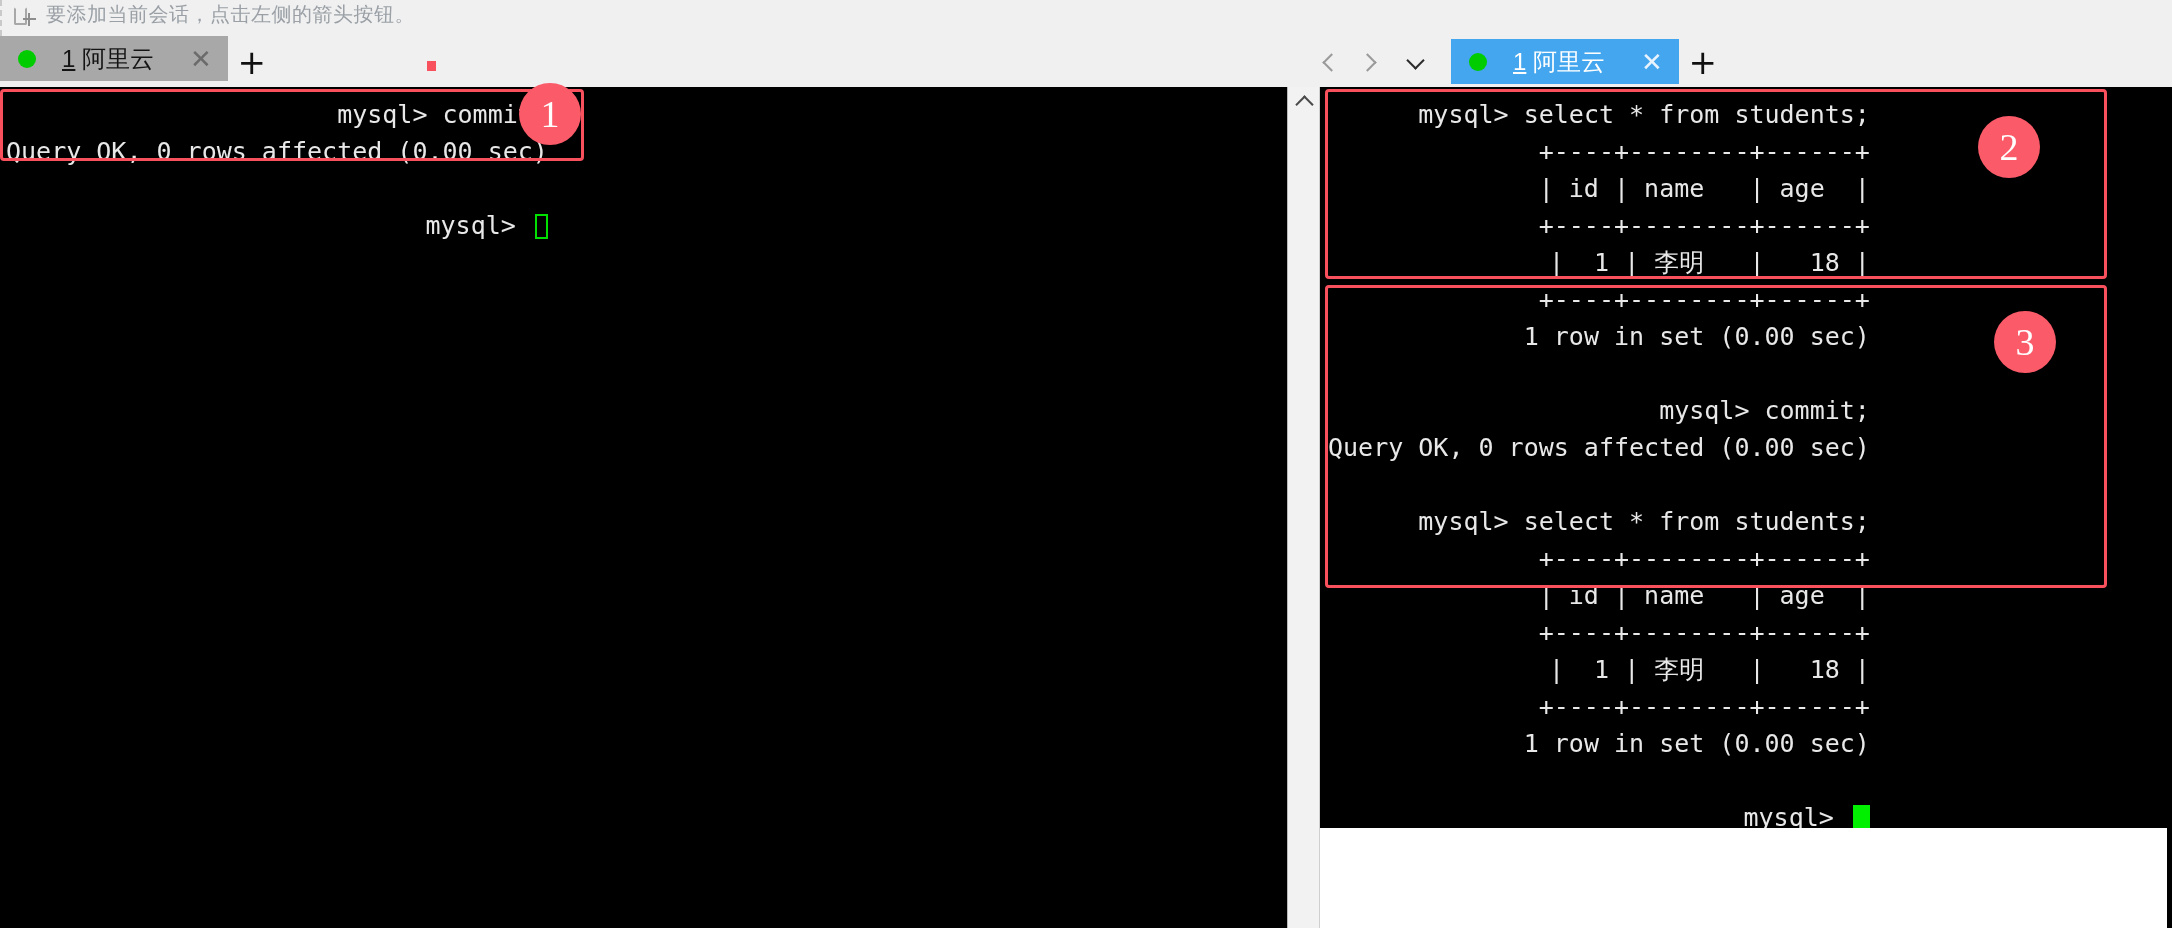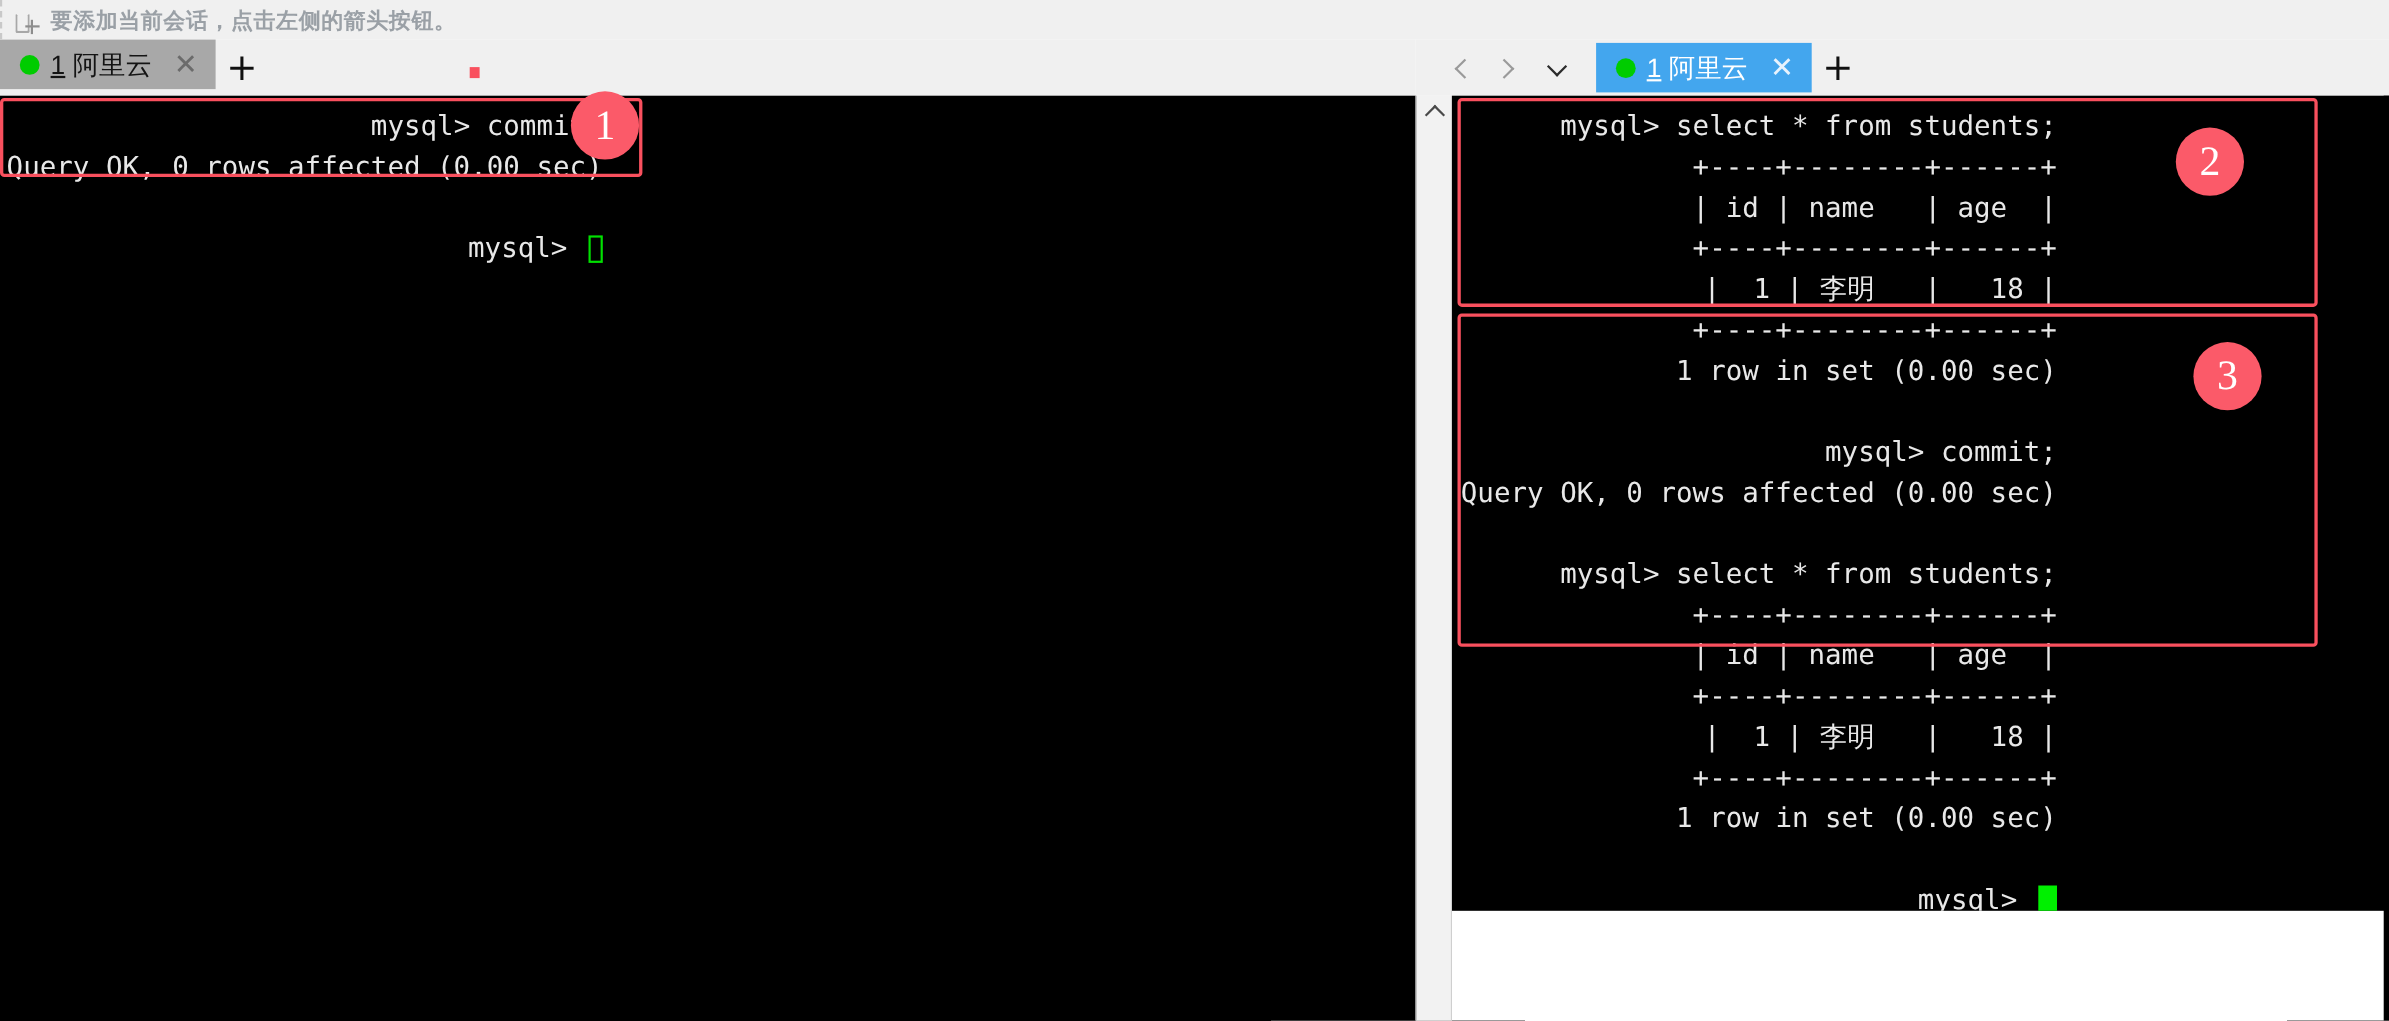--- a/index.html
+++ b/index.html
@@ -8,23 +8,22 @@
     background: #000;
     font-family: "Liberation Sans", sans-serif;
     overflow: hidden;
   }
   #root { position: relative; width: 2172px; height: 928px; background: #ffffff; }
 
   
   .hint-strip {
     position: absolute; left: 0; top: 0; width: 2172px; height: 36px;
     background: #f0f0f0;
-    display: flex; align-items: flex-end;
+    display: flex; align-items: center;
     overflow: hidden;
-    font-weight: bold;
   }
   .hint-dashed-edge {
     position: absolute; left: 0; top: 0; width: 5px; height: 36px;
     border-left: 2px dashed #c9c9c9;
   }
   .hint-icon {
     margin-left: 12px; width: 26px; height: 26px;
     position: relative; flex: none;
   }
   .hint-icon .ic-box {
@@ -44,21 +43,21 @@
     position: relative; top: -4px;
   }
 
   
   .tabbar-left {
     position: absolute; left: 0; top: 36px; width: 1287px; height: 51px;
     background: #f0f0f0;
     display: flex; align-items: stretch;
   }
   .tab {
-    display: flex; align-items: center; gap: 10px;
+    display: flex; align-items: center; gap: 26px;
     padding: 0 16px 0 18px;
     height: 45px; cursor: default;
     font-size: 24px;
     white-space: nowrap;
   }
   .tab.inactive { background: #a8a8a8; color: #141414; }
   .tab.active { background: #43a6ee; color: #ffffff; }
   .tab-dot { width: 18px; height: 18px; border-radius: 50%; background: #00cc00; flex: none; }
   .tab-label { font-size: 24px; }
   .tab-label .num { text-decoration: underline; }

